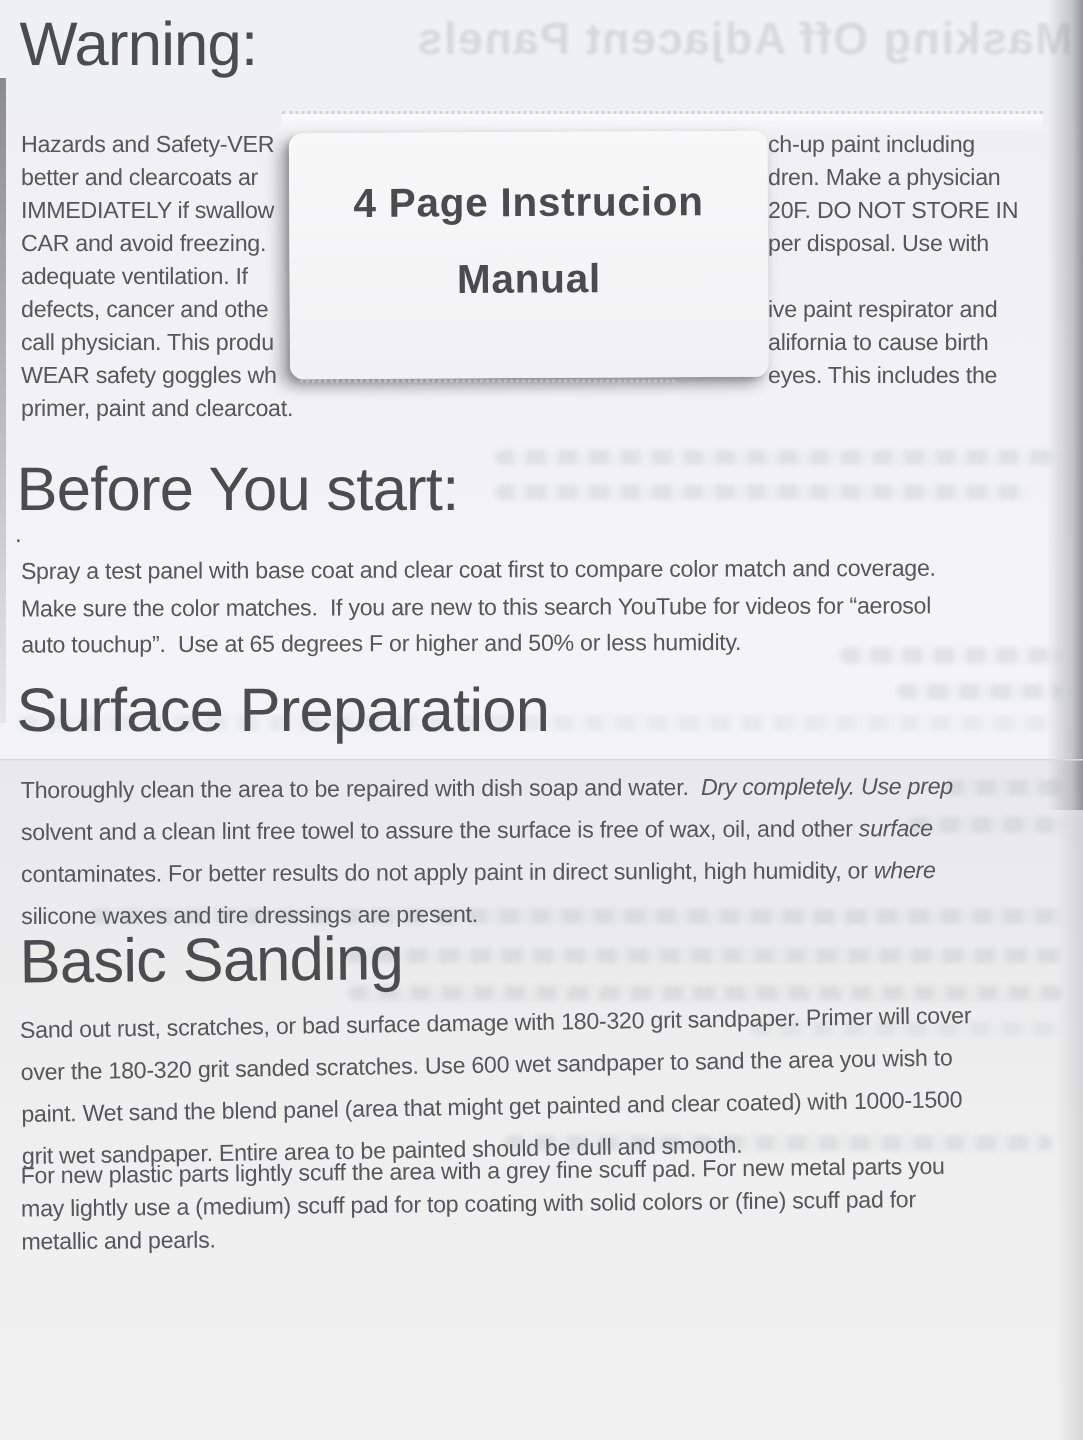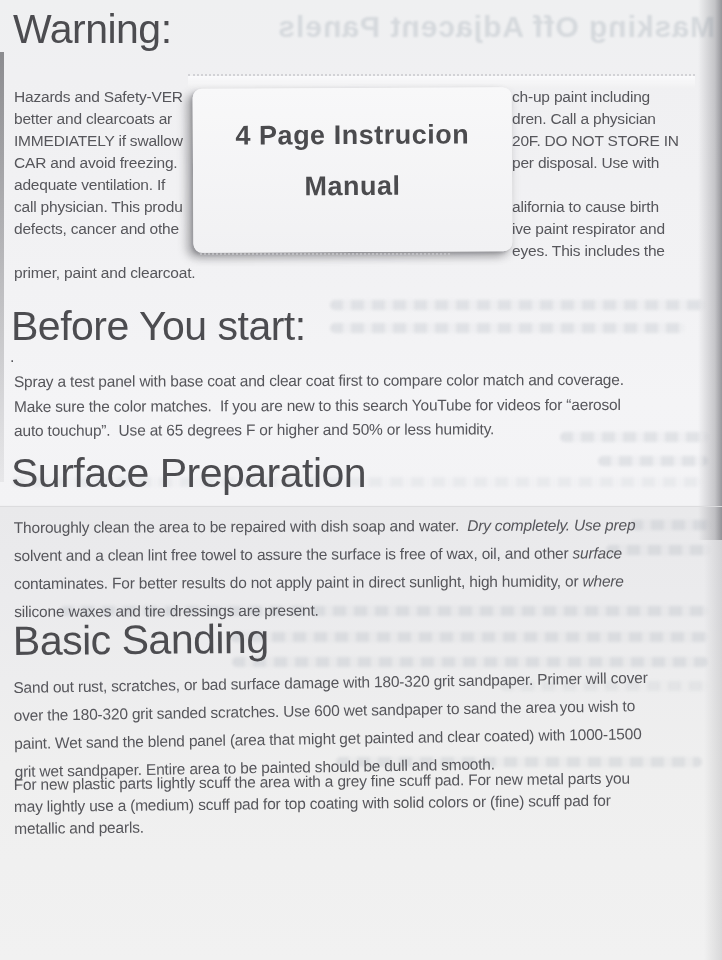--- a/index.html
+++ b/index.html
@@ -74,42 +74,43 @@
 
   <div class="h1" style="left:13px;top:6px;">Warning:</div>
 
   <div class="para" style="left:0;top:88px;width:722px;">
     <div class="wrow">
       <span class="line lfrag">Hazards and Safety-VER</span>
       <span class="line rfrag">ch-up paint including</span>
     </div>
     <div class="wrow">
       <span class="line lfrag">better and clearcoats ar</span>
-      <span class="line rfrag">dren. Call a physician</span>
+      <span class="line rfrag">dren. Make a physician</span>
     </div>
     <div class="wrow">
       <span class="line lfrag">IMMEDIATELY if swallow</span>
       <span class="line rfrag">20F. DO NOT STORE IN</span>
     </div>
     <div class="wrow">
       <span class="line lfrag">CAR and avoid freezing.</span>
       <span class="line rfrag">per disposal. Use with</span>
     </div>
     <div class="wrow">
       <span class="line lfrag">adequate ventilation. If</span>
     </div>
     <div class="wrow">
+      <span class="line lfrag">defects, cancer and othe</span>
+      <span class="line rfrag">ive paint respirator and</span>
+    </div>
+    <div class="wrow">
       <span class="line lfrag">call physician. This produ</span>
       <span class="line rfrag">alifornia to cause birth</span>
     </div>
     <div class="wrow">
-      <span class="line lfrag">defects, cancer and othe</span>
-      <span class="line rfrag">ive paint respirator and</span>
-    </div>
-    <div class="wrow">
+      <span class="line lfrag">WEAR safety goggles wh</span>
       <span class="line rfrag">eyes. This includes the</span>
     </div>
     <div class="wrow">
       <span class="line lfrag">primer, paint and clearcoat.</span>
     </div>
   </div>
 
   <div class="perforation"></div>
   <div class="sticker">
     <div class="l1">4 Page Instrucion</div>

